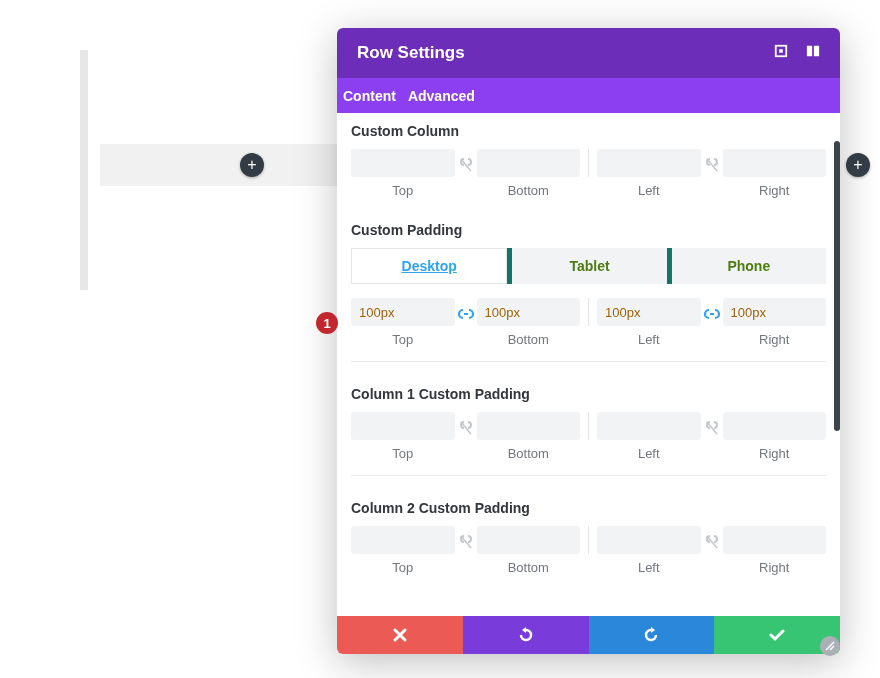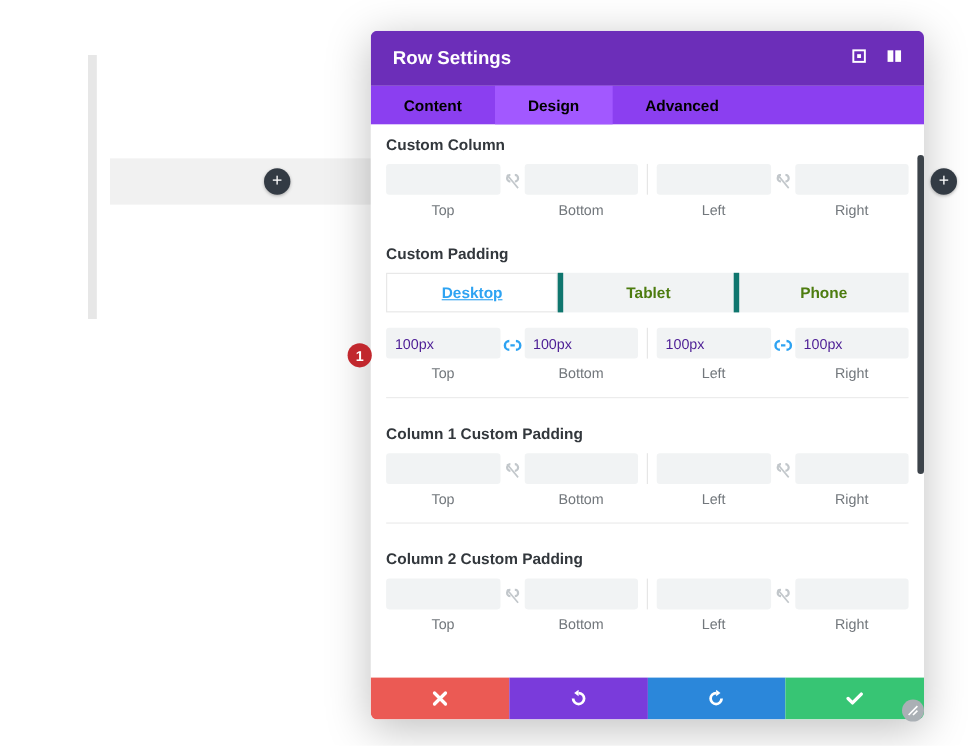--- a/index.html
+++ b/index.html
@@ -72,24 +72,24 @@
   .modal-title { font-weight: 700; font-size: 17px; }
   .hdr-icons { display: flex; gap: 18px; align-items: center; }
   .hdr-icons svg { fill: #fff; width: 14px; height: 14px; cursor: pointer; }
 
   .tabs {
     background: #8b3ff0;
     display: flex;
     height: 35px;
   }
   .tab {
-    padding: 0 30px;
-    display: flex;
-    align-items: center;
-    color: #000000;
+    padding: 0 6px;
+    display: flex;
+    align-items: center;
+    color: #ffffff;
     font-size: 14px;
     font-weight: 600;
     cursor: pointer;
   }
   .tab.active { background: #a258ff; }
 
   .modal-body {
     flex: 1;
     overflow-y: auto;
     padding: 0 14px 0 14px;
@@ -141,21 +141,21 @@
     flex: 1;
   }
   .input-box {
     width: 100%;
     height: 28px;
     background: #f1f3f4;
     border: none;
     border-radius: 3px;
     font-size: 13px;
     padding: 0 8px;
-    color: #4c1d95;
+    color: #a16207;
   }
   .sublabel {
     font-size: 13px;
     color: #72777c;
     margin-top: 6px;
   }
   .link-icon {
     width: 22px;
     display: flex;
     align-items: center;
@@ -278,21 +278,20 @@
         <svg viewBox="0 0 16 16">
             <rect x="1" y="2" width="6" height="12" fill="#fff"></rect>
             <rect x="9" y="2" width="6" height="12" fill="#fff"></rect>
           </svg>
       </span>
     </div>
   </div>
 
   <div class="tabs">
     <div class="tab">Content</div>
-    <div class="tab active">Design</div>
     <div class="tab">Advanced</div>
   </div>
 
   <div class="scroll-indicator"></div>
 
   <div class="modal-body">
 
 
     <div class="field-block">
       <div class="field-label">Custom Column</div>

